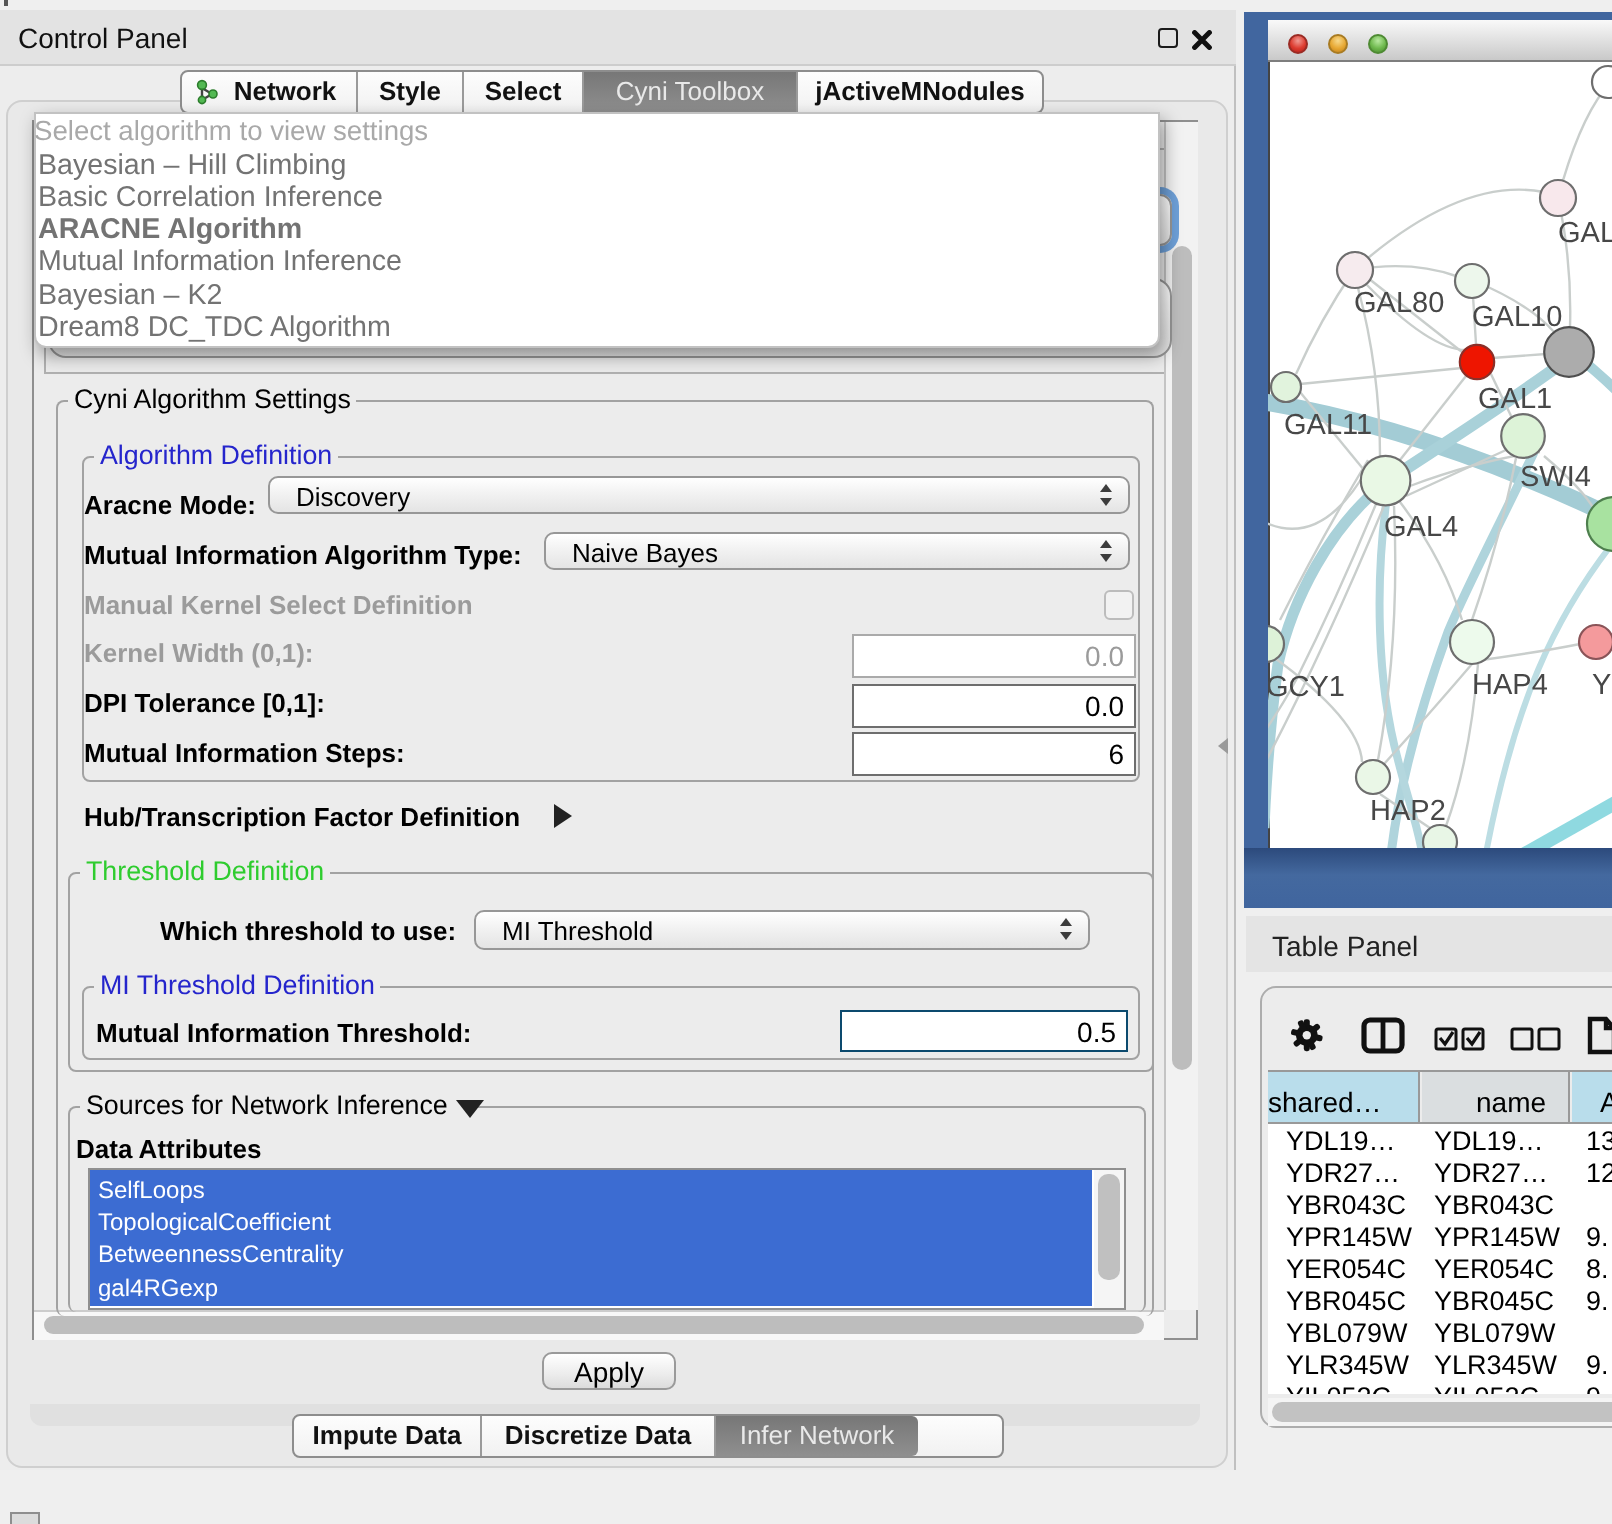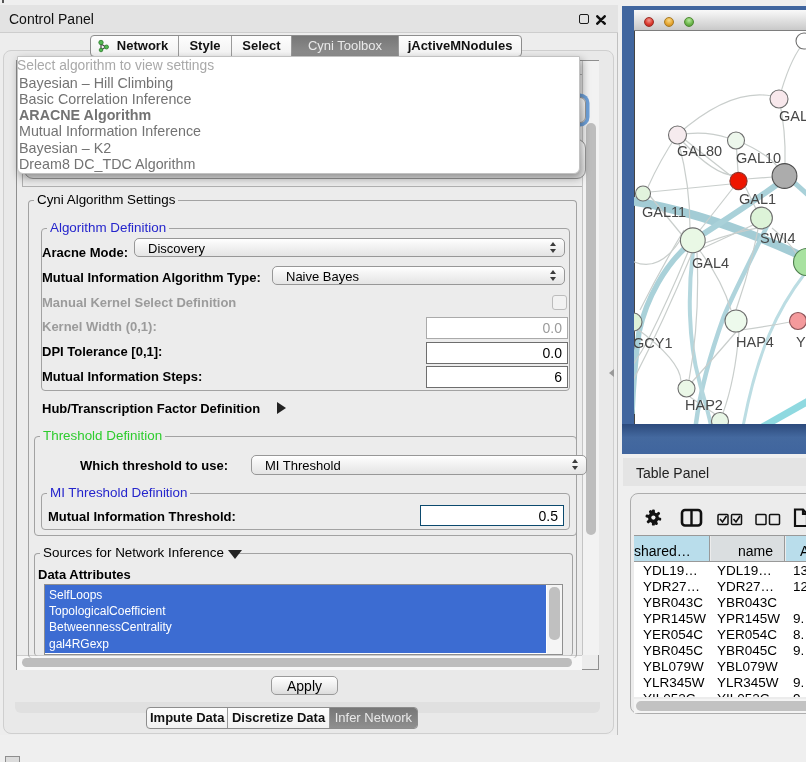--- a/index.html
+++ b/index.html
@@ -72,21 +72,21 @@
 <div class="inp" style="left:426px;top:342px;width:142px;height:22px;border:1px solid #6e6e6e;color:#000">0.0</div>
 <div class="flbl" style="left:42px;top:369px">Mutual Information Steps:</div>
 <div class="inp" style="left:426px;top:366px;width:142px;height:22px;border:1px solid #6e6e6e;color:#000">6</div>
 <div class="flbl" style="left:42px;top:401px">Hub/Transcription Factor Definition</div>
 <div class="abs" style="left:277px;top:402px;width:0;height:0;border-top:6px solid transparent;border-bottom:6px solid transparent;border-left:9px solid #222"></div>
 
 <div class="grp" style="left:34px;top:436px;width:543px;height:100px">
     <span class="glbl" style="color:#2ecc2e">Threshold Definition</span>
   </div>
 <div class="flbl" style="left:80px;top:458px">Which threshold to use:</div>
-<div class="combo" style="left:251px;top:455px;width:336px;height:20px">
+<div class="combo" style="left:237px;top:455px;width:308px;height:20px">
     <span class="tx">MI Threshold</span>
     <span class="stp">
       <i class="u"></i>
       <i class="d"></i>
     </span>
   </div>
 <div class="grp" style="left:41px;top:493px;width:529px;height:37px">
     <span class="glbl" style="color:#2525cc">MI Threshold Definition</span>
   </div>
 <div class="flbl" style="left:48px;top:509px">Mutual Information Threshold:</div>
@@ -99,21 +99,21 @@
 <div class="flbl" style="left:38px;top:567px">Data Attributes</div>
 <div class="abs" style="left:44px;top:584px;width:519px;height:71px;background:#fff;border:1px solid #8f8f8f"></div>
 <div class="abs" style="left:45px;top:585px;width:501px;height:68px;background:#3c6cd2"></div>
 <div class="abs" style="left:49px;top:587px;font-size:12px;line-height:16.2px;color:#fff">SelfLoops<br>TopologicalCoefficient<br>BetweennessCentrality<br>gal4RGexp</div>
 <div class="abs" style="left:547px;top:585px;width:15px;height:69px;background:#f5f5f5"></div>
 <div class="abs" style="left:549px;top:587px;width:11px;height:53px;background:#c0c0c0;border-radius:5px"></div>
 
 <div class="abs" style="left:271px;top:676px;width:67px;height:19px;background:linear-gradient(#ffffff,#ececec 60%,#dcdcdc);border:1px solid #9a9a9a;border-radius:5px;font-size:14px;text-align:center;line-height:18px">Apply</div>
 
 <div class="abs" style="left:15px;top:702px;width:585px;height:11px;background:#e0e0e0;border-radius:0 0 6px 6px"></div>
-<div class="seg" style="left:146px;top:707px;width:272px;height:22px">
+<div class="seg" style="left:146px;top:707px;width:356px;height:22px">
 <span style="width:94px">Impute Data</span>
     <span style="width:117px">Discretize Data</span>
     <span class="sel" style="width:101px;border-radius:0 3px 3px 0">Infer Network</span>
 </div>
 
 <div class="seg" style="left:90px;top:35px;width:432px;height:22px">
 <span style="width:88px;padding-left:16px">Network</span>
     <span style="width:53px">Style</span>
     <span style="width:60px">Select</span>
     <span class="sel" style="width:107px">Cyni Toolbox</span>

